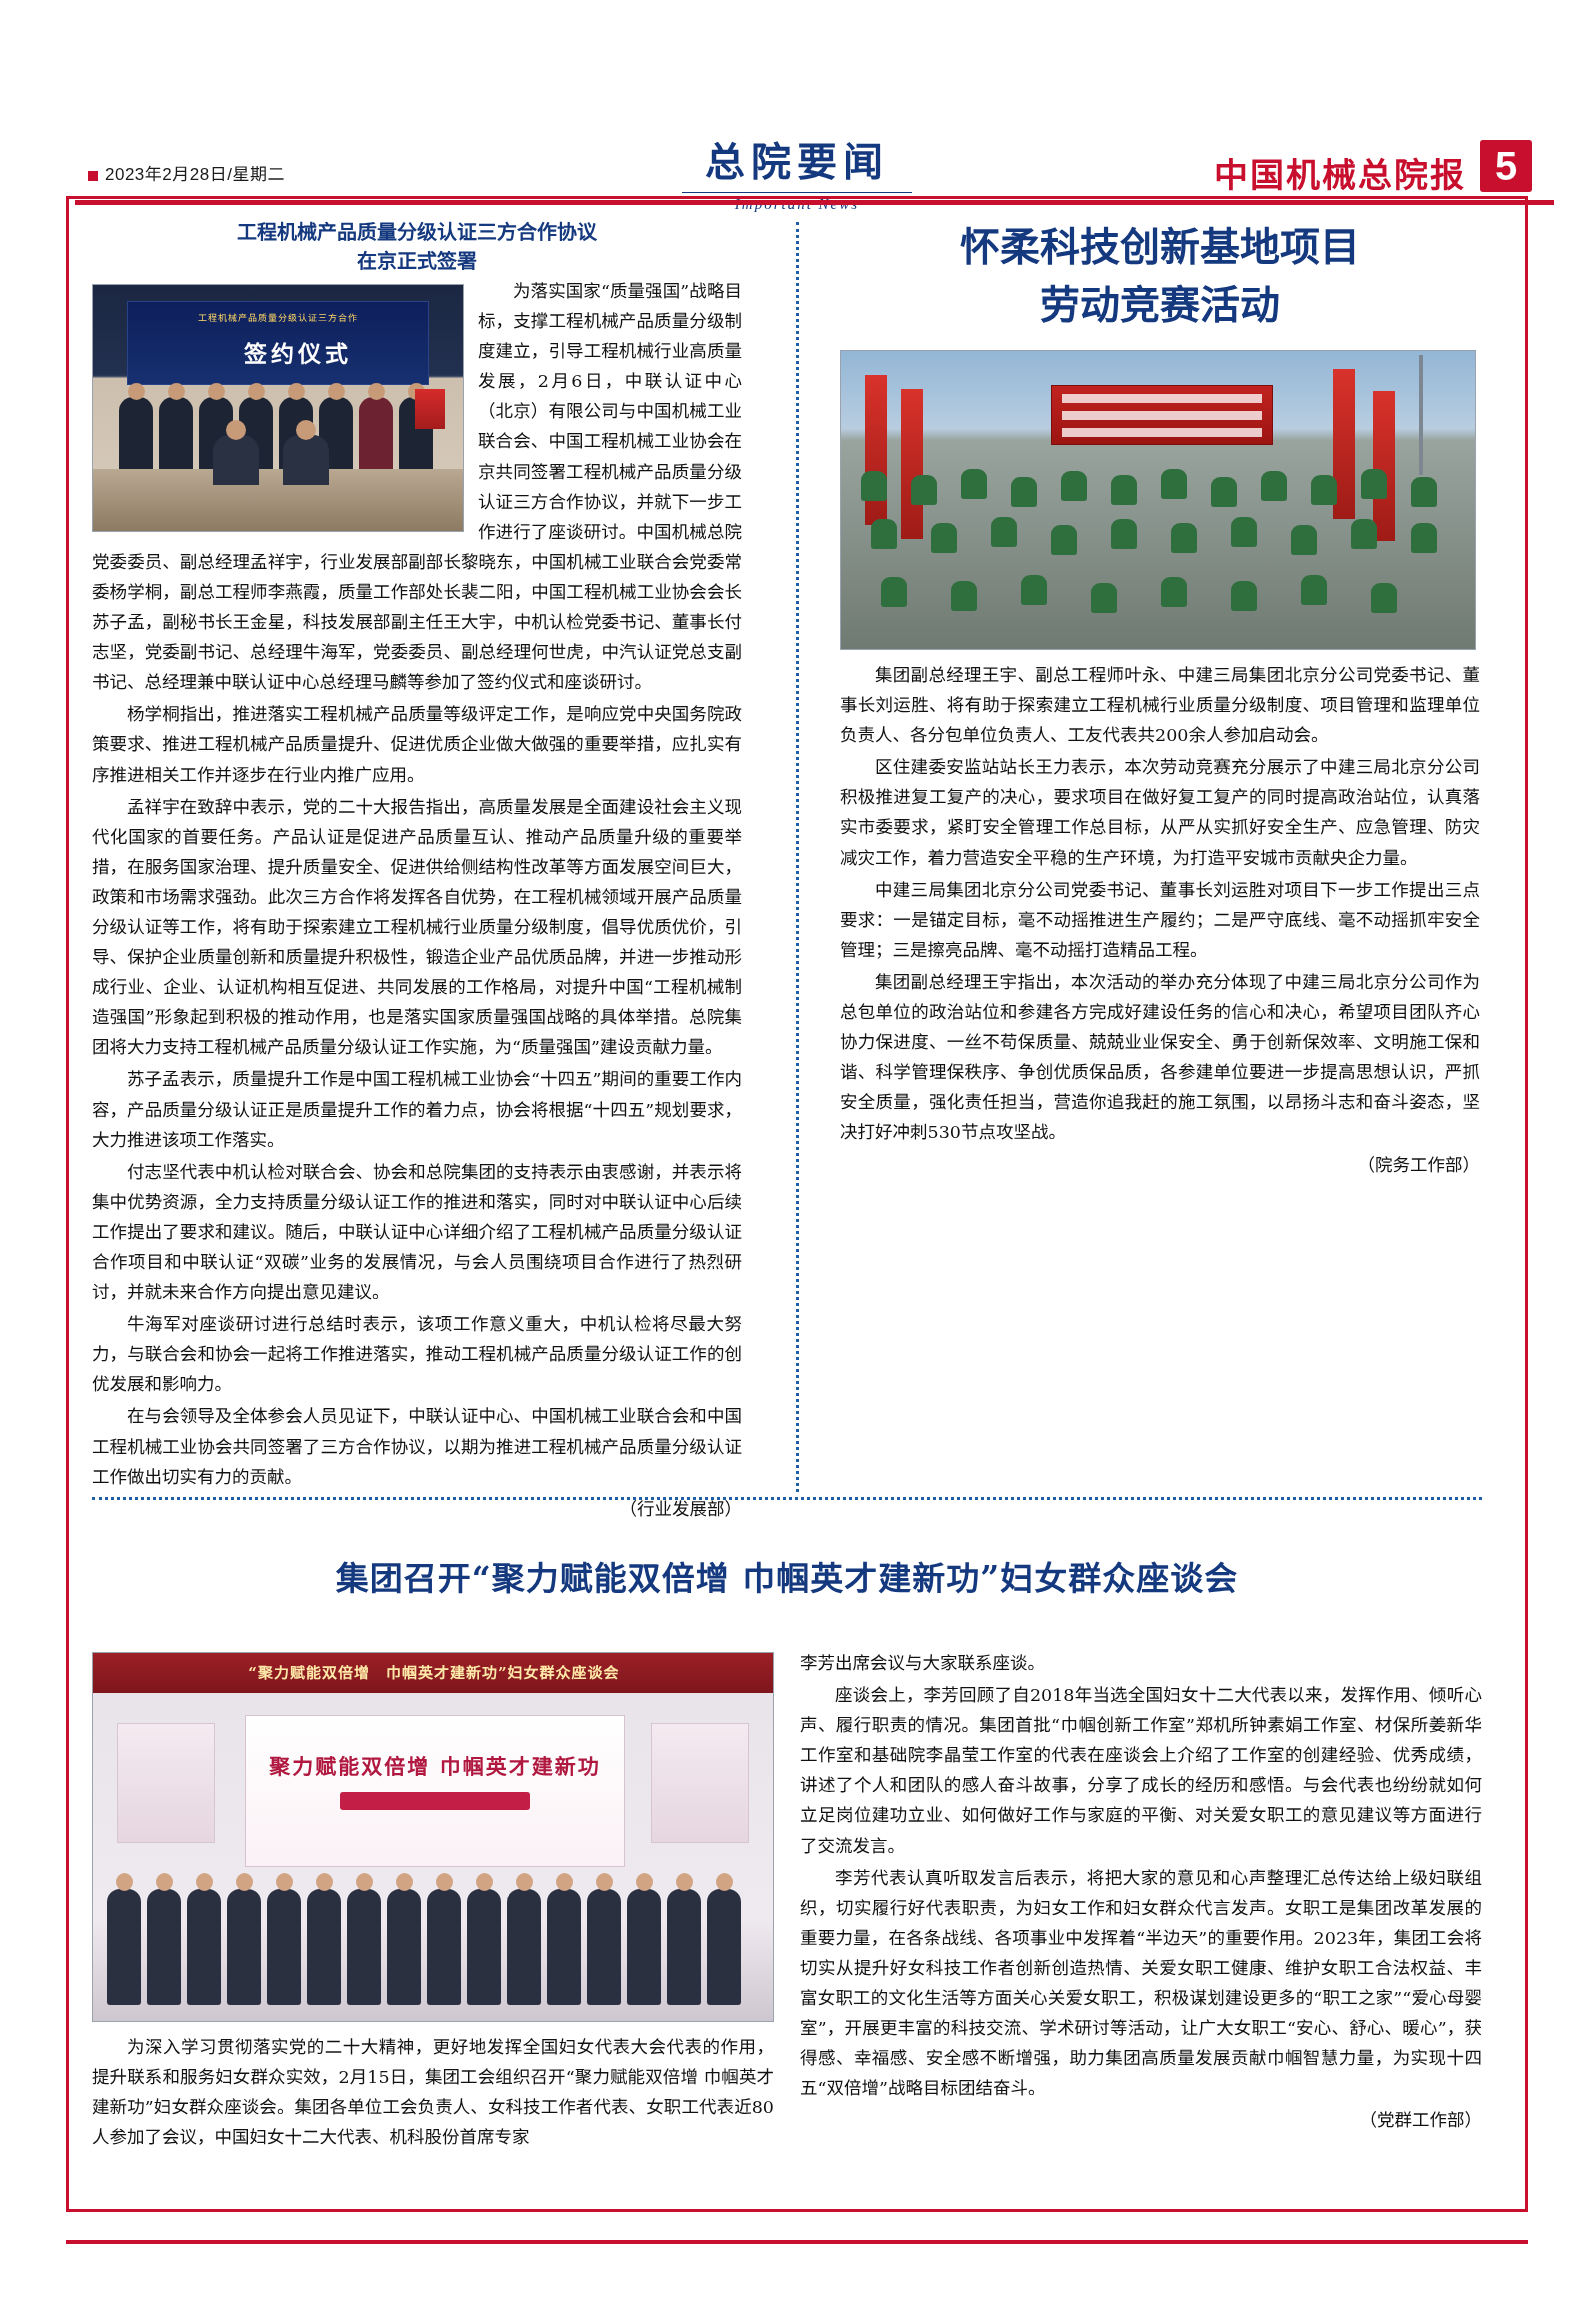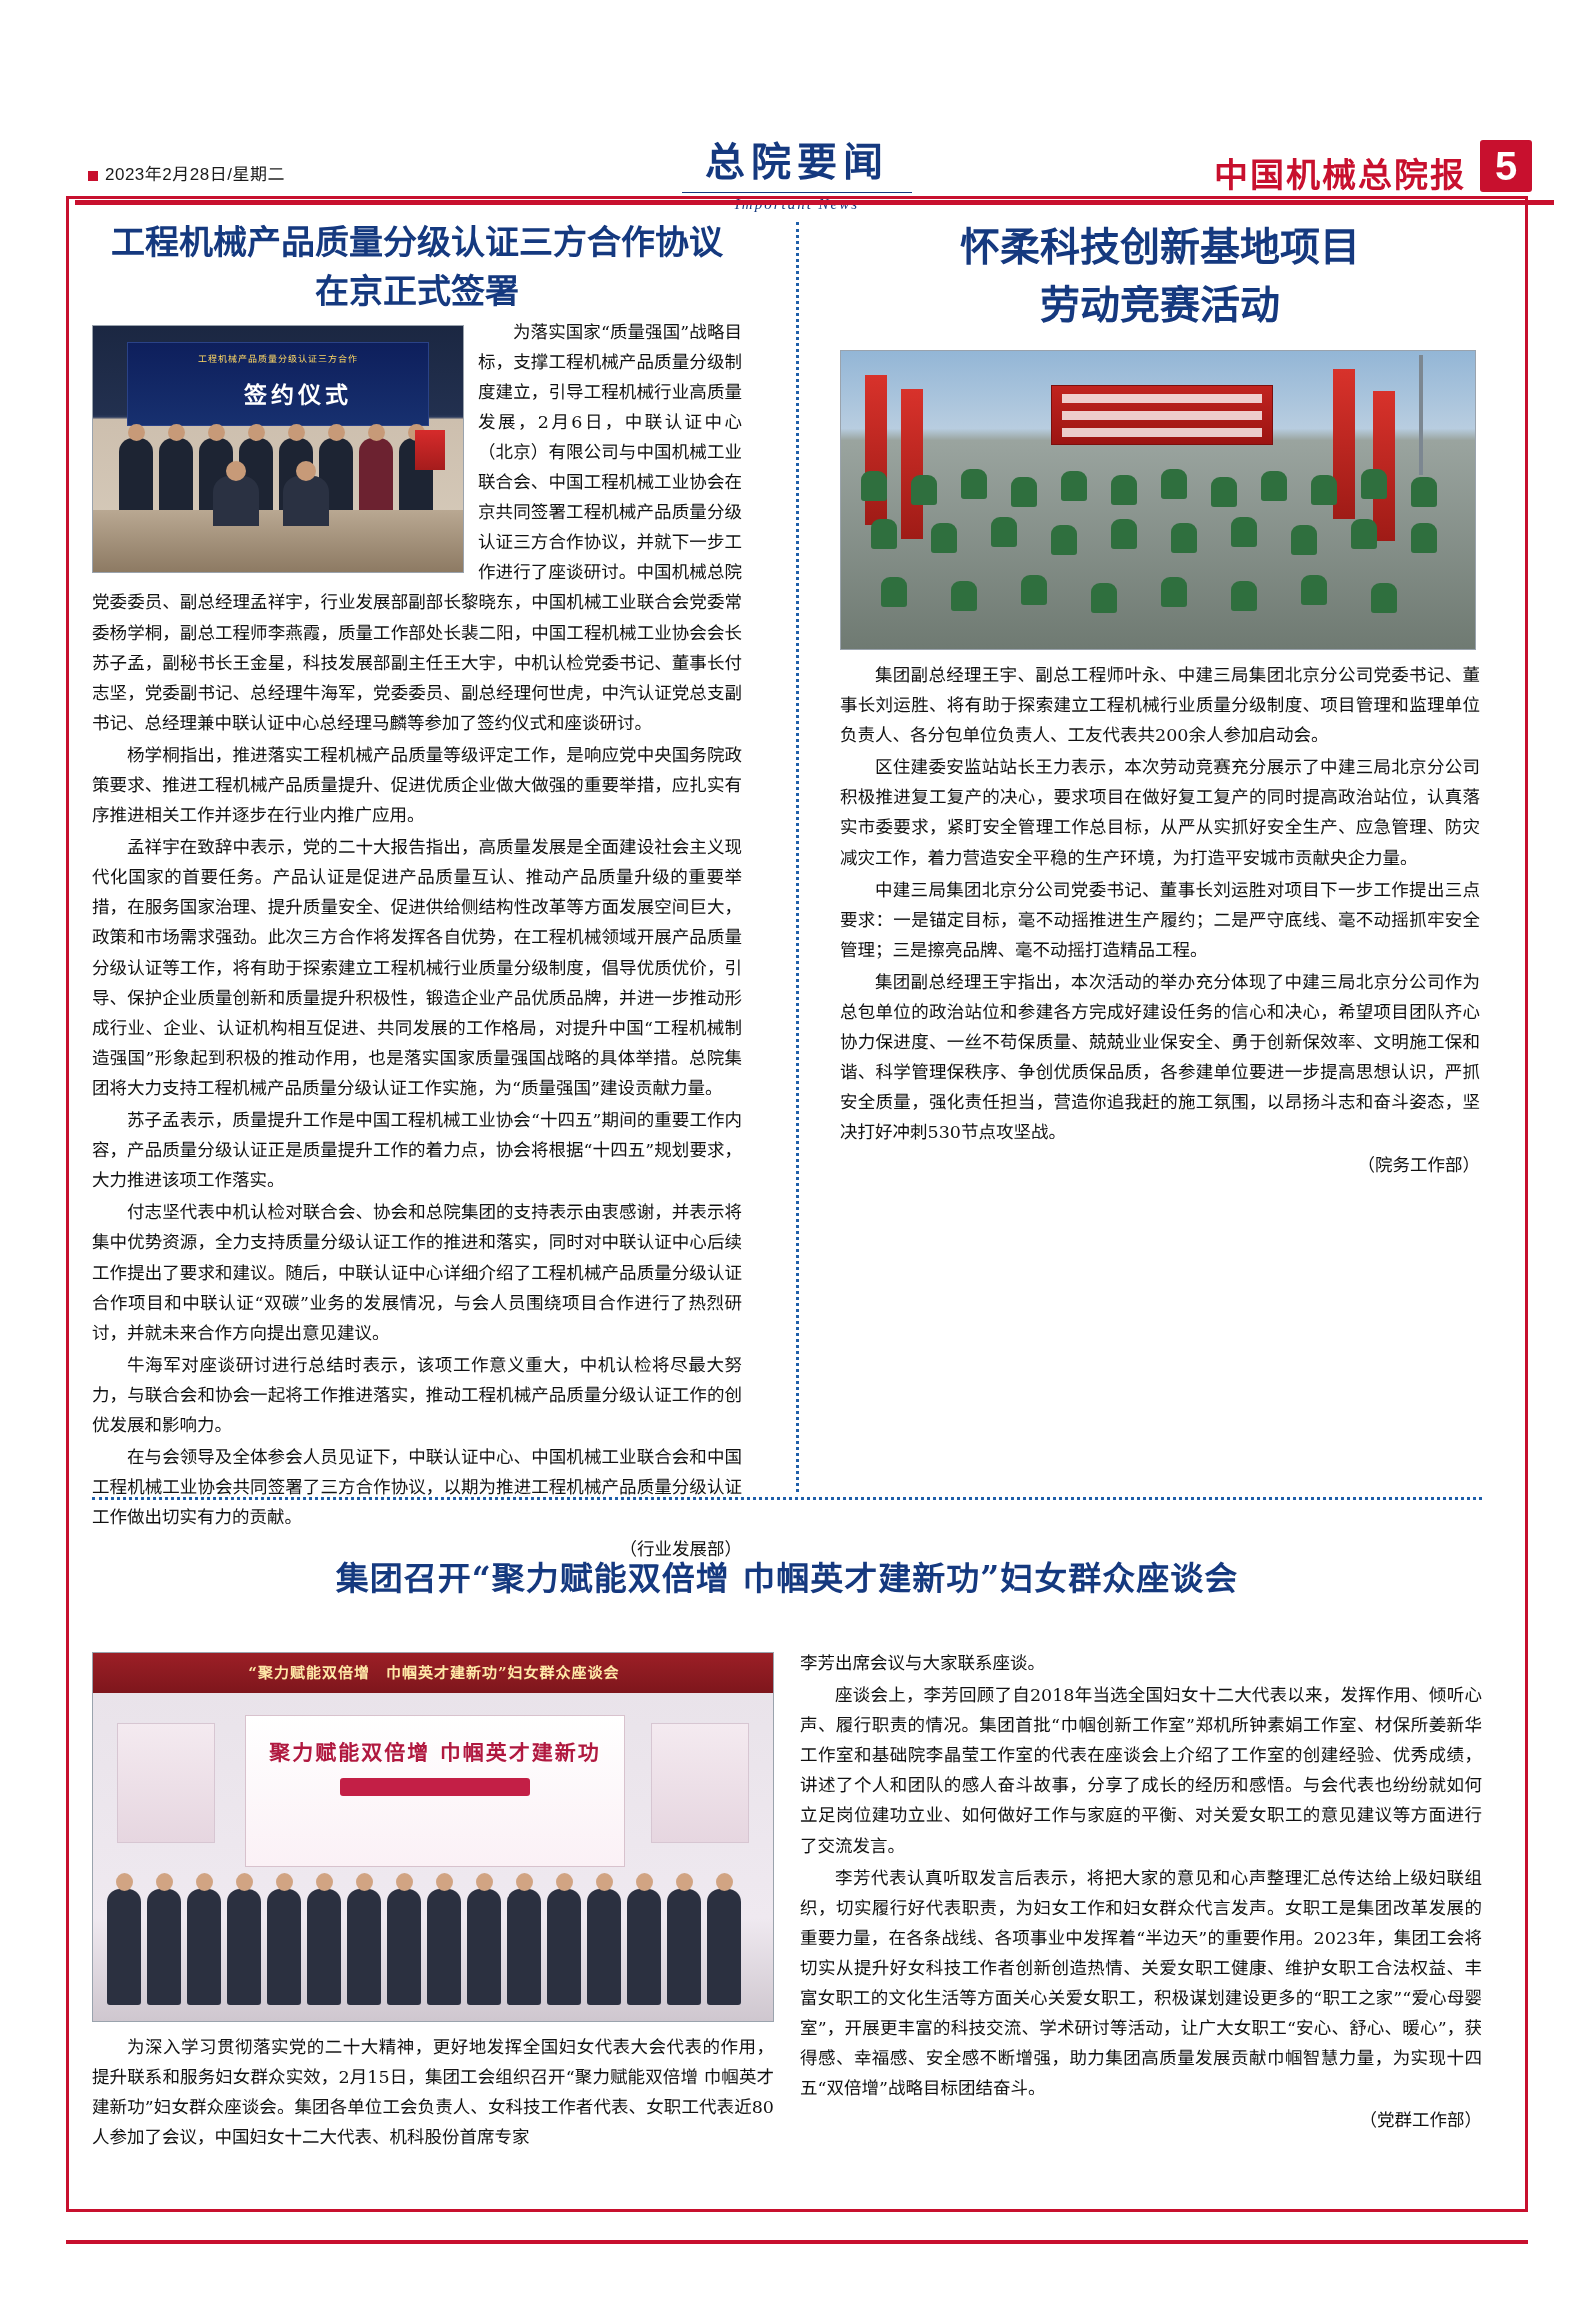--- a/index.html
+++ b/index.html
@@ -150,21 +150,21 @@
     border-top: 3px dotted #1f5fa9;
   }
 
   .headline {
     color: #15397f;
     font-weight: bold;
     font-family: "DejaVu Serif", serif;
     line-height: 1.45;
     text-align: center;
   }
-  .headline.l1 { font-size: 34px; }
+  .headline.l1 { font-size: 20px; }
   .headline.r1 { font-size: 40px; }
 
   .photo {
     position: relative;
     overflow: hidden;
     background: #cfd6dd;
     border: 1px solid #9aa3ad;
     box-sizing: border-box;
   }
 
@@ -263,21 +263,21 @@
     position:absolute; left:0; top:0; width:682px; height: 40px;
     background: linear-gradient(to bottom,#9c1f26,#7e161c);
     color:#ffe9a8; font-size: 15px; font-weight:bold; text-align:center; line-height: 40px;
     font-family:"DejaVu Serif", serif; letter-spacing: 1px;
   }
   .ph3 .screen {
     position:absolute; left: 152px; top: 62px; width: 378px; height: 150px;
     background: linear-gradient(to bottom,#ffffff,#fbf1f6); border:1px solid #d8c2cd;
   }
   .ph3 .screen .s1 {
-    color:#b0183f; font-size: 21px; font-weight:bold; text-align:center; margin-top: 20px;
+    color:#b0183f; font-size: 21px; font-weight:bold; text-align:center; margin-top: 34px;
     font-family:"DejaVu Serif", serif; letter-spacing: 2px;
   }
   .ph3 .screen .s2 {
     margin: 12px auto 0 auto; width: 190px; height: 18px; background:#c31f46; border-radius:3px;
   }
   .ph3 .side {
     position:absolute; top: 70px; width: 96px; height: 118px;
     background: linear-gradient(to bottom,#f4eaf0,#e6d6e0); border:1px solid #d7c6d2;
   }
   .ph3 .row {

